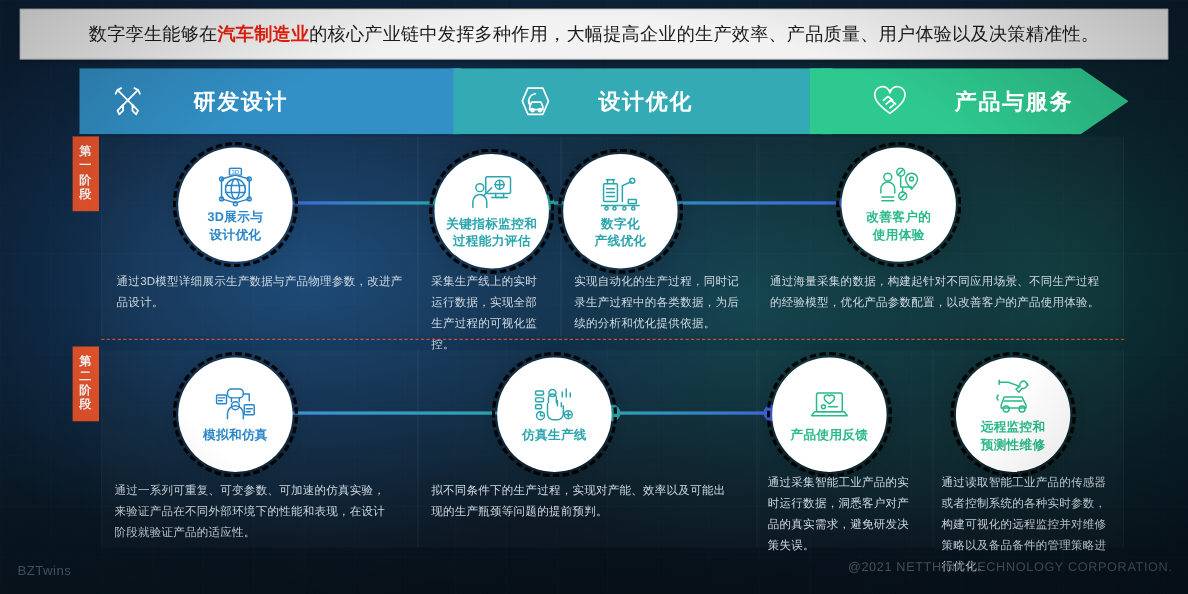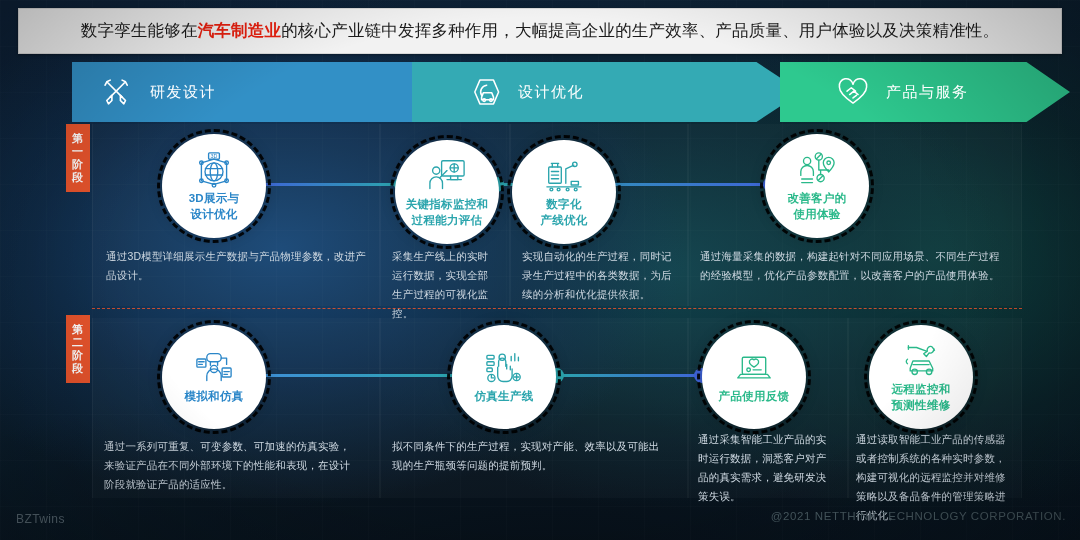--- a/index.html
+++ b/index.html
@@ -68,31 +68,32 @@
     display: flex; align-items: center;
     color: #ffffff;
   }
   .arrow .abody {
     position: absolute; inset: 0;
     display: flex; align-items: center;
     padding-left: 28px;
     gap: 16px;
   }
   .arrow-label {
-    font-size: 15px;
-    font-weight: 400;
+    font-size: 20px;
+    font-weight: 700;
     letter-spacing: 1.5px;
     position: relative; z-index: 3;
     white-space: nowrap;
+    margin-left: 26px;
   }
   .arrow-icon { position: relative; z-index: 3; width: 34px; height: 34px; display:block; }
 
   #arrow1 { left: 0;    width: 392px; }
   #arrow2 { left: 340px; width: 390px; }
-  #arrow3 { left: 708px; width: 290px; }
+  #arrow3 { left: 664px; width: 290px; }
 
   #arrow1 .shape { position:absolute; inset:0; background:#3290c6;
      clip-path: polygon(0 0, 86% 0, 86% -10%, 100% 50%, 86% 110%, 86% 100%, 0 100%); }
   #arrow2 .shape { position:absolute; inset:0; background:#34aab4;
      clip-path: polygon(0 0, 86% 0, 86% -10%, 100% 50%, 86% 110%, 86% 100%, 0 100%); }
   #arrow3 .shape { position:absolute; inset:0; background:#2ec98f;
      clip-path: polygon(0 0, 82% 0, 82% -10%, 100% 50%, 82% 110%, 82% 100%, 0 100%); }
   #arrow2 .abody, #arrow3 .abody { padding-left: 56px; }
 
   

